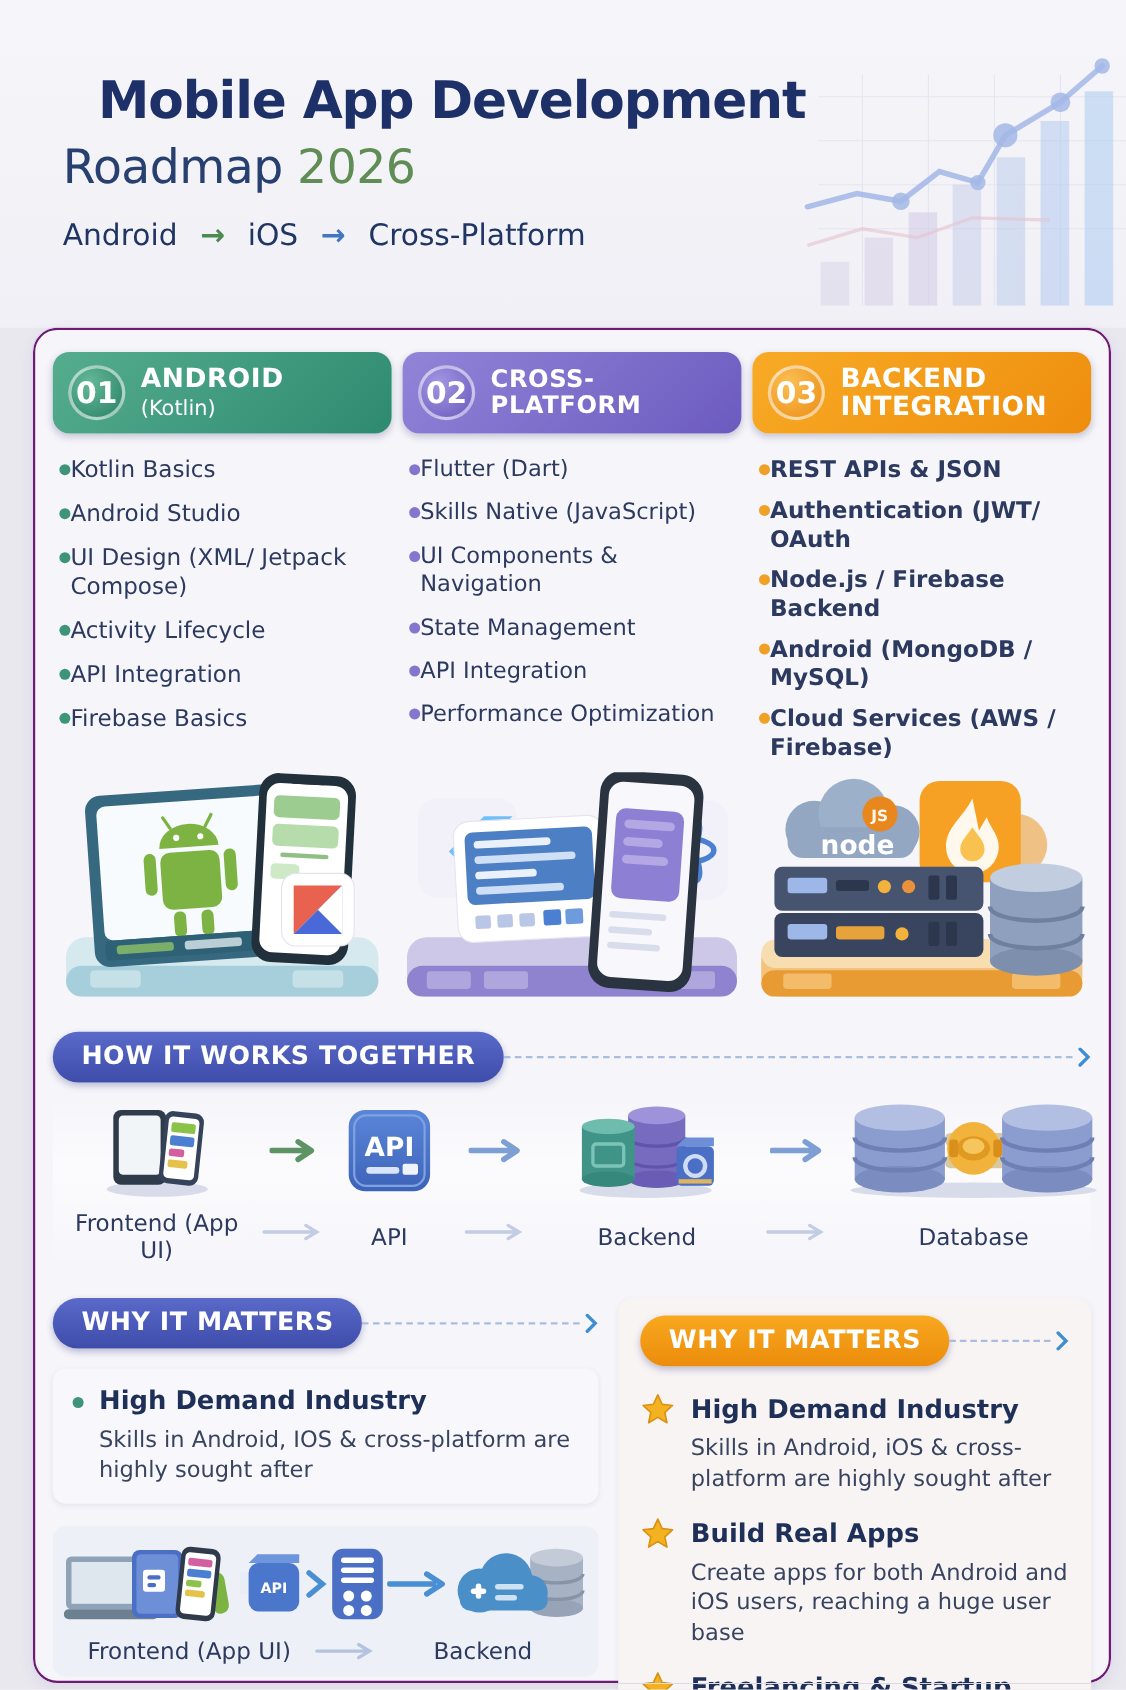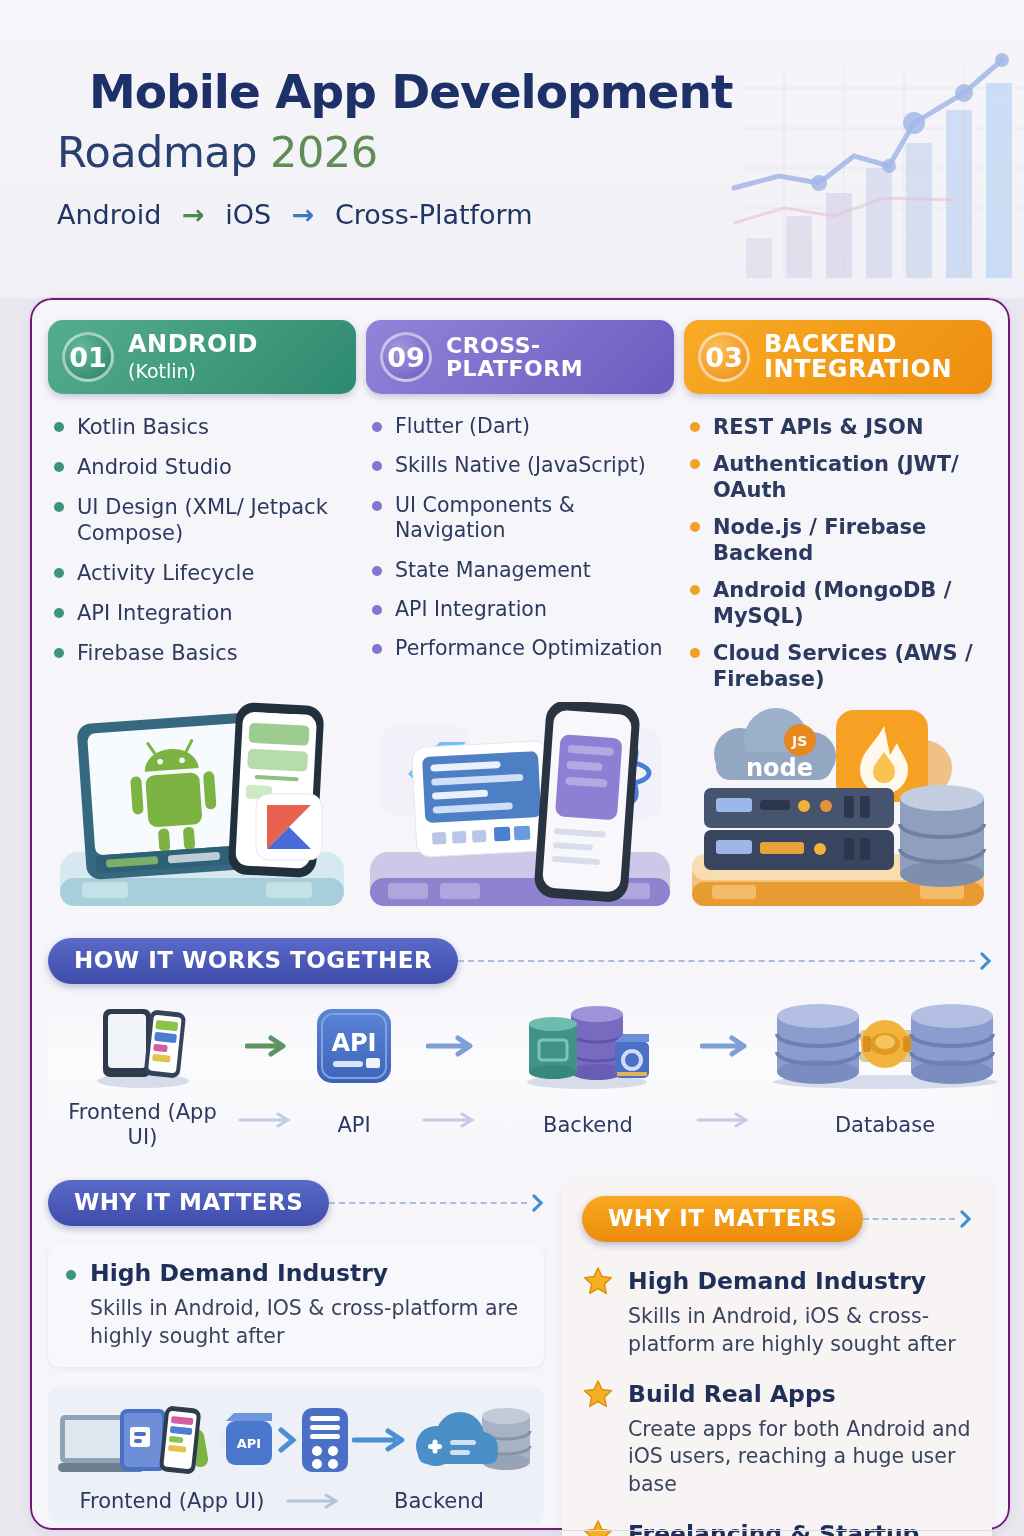--- a/index.html
+++ b/index.html
@@ -38,21 +38,21 @@
   .badge { width:52px; height:50px; border-radius:50%; flex:0 0 52px;
            display:flex; align-items:center; justify-content:center;
            font-size:27px; font-weight:bold; border:3px solid rgba(255,255,255,.55); }
   .green  .badge { background:radial-gradient(circle at 35% 30%,#63b998,#2a8065); }
   .purple .badge { background:radial-gradient(circle at 35% 30%,#a396e2,#6a59bd); }
   .orange .badge { background:radial-gradient(circle at 35% 30%,#fbbf55,#ec8d12); }
   .col-titles .t { font-size:24px; font-weight:bold; letter-spacing:.5px; line-height:1.05; }
   .col.c2 .col-titles .t { font-size:22px; }
   .col-titles .s { font-size:19px; margin-top:2px; }
   .col-list { list-style:none; margin:20px 4px 0 6px; }
-  .col-list li { display:flex; gap:13px; font-size:21px; line-height:1.24;
+  .col-list li { display:flex; gap:0; font-size:21px; line-height:1.24;
                  color:#2c3a5f; margin-bottom:14px; }
   .col.c2 .col-list li { font-size:20.5px; }
   .col.c3 .col-list li { margin-bottom:11px;font-weight:bold; }
   .dot { width:10px; height:10px; border-radius:50%; margin-top:8px; flex:0 0 10px; }
   .dot.green { background:#3e9479; } .dot.purple { background:#8475ce; } .dot.orange { background:#f0a125; }
   .illus { position:absolute; left:0; right:0; bottom:0; height:210px; }
   .illus svg { width:100%; height:100%; }
 
   
   .pillrow { display:flex; align-items:center; }
@@ -216,21 +216,21 @@
             <polygon points="215,103 259,103 215,147" fill="#e8624f"></polygon>
             <polygon points="259,103 259,147 215,147" fill="#4a69d8"></polygon>
             <polygon points="259,103 237,125 259,147" fill="#ffffff"></polygon>
           </g>
         </svg>
       </div>
     </article>
 
     <article class="col c2">
       <div class="col-head purple">
-        <div class="badge">09</div>
+        <div class="badge">02</div>
         <div class="col-titles">
           <div class="t">CROSS-PLATFORM</div>
         </div>
       </div>
       <ul class="col-list">
         <li>
             <span class="dot purple"></span>
             <span>Flutter (Dart)</span>
           </li>
         <li>

